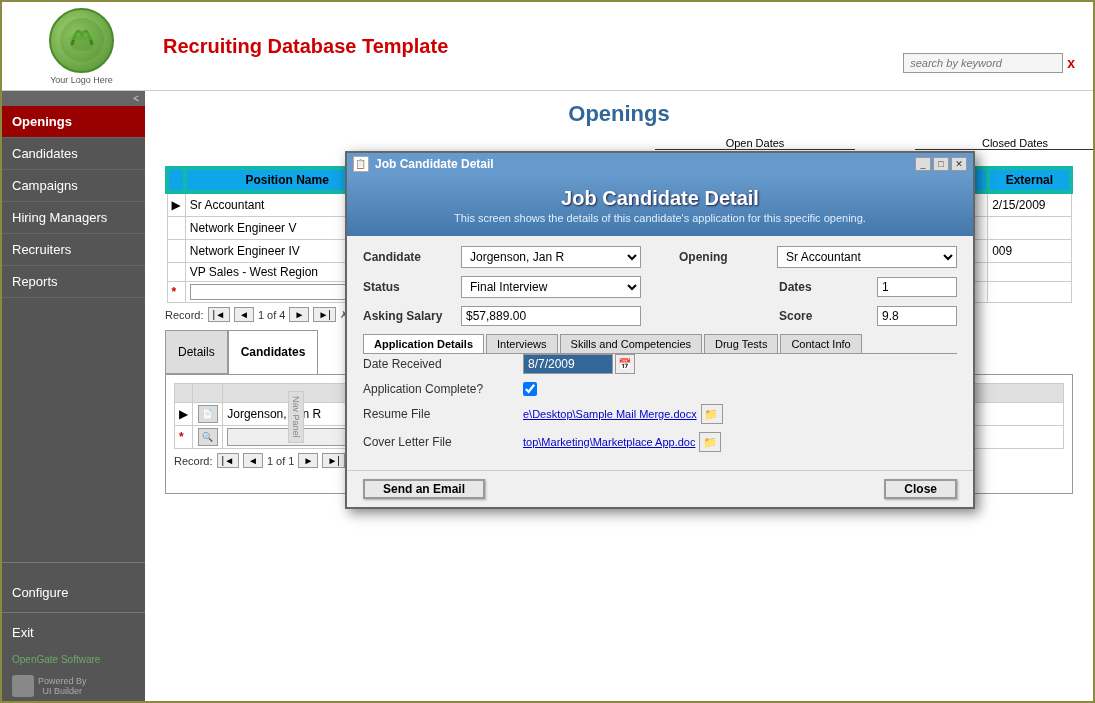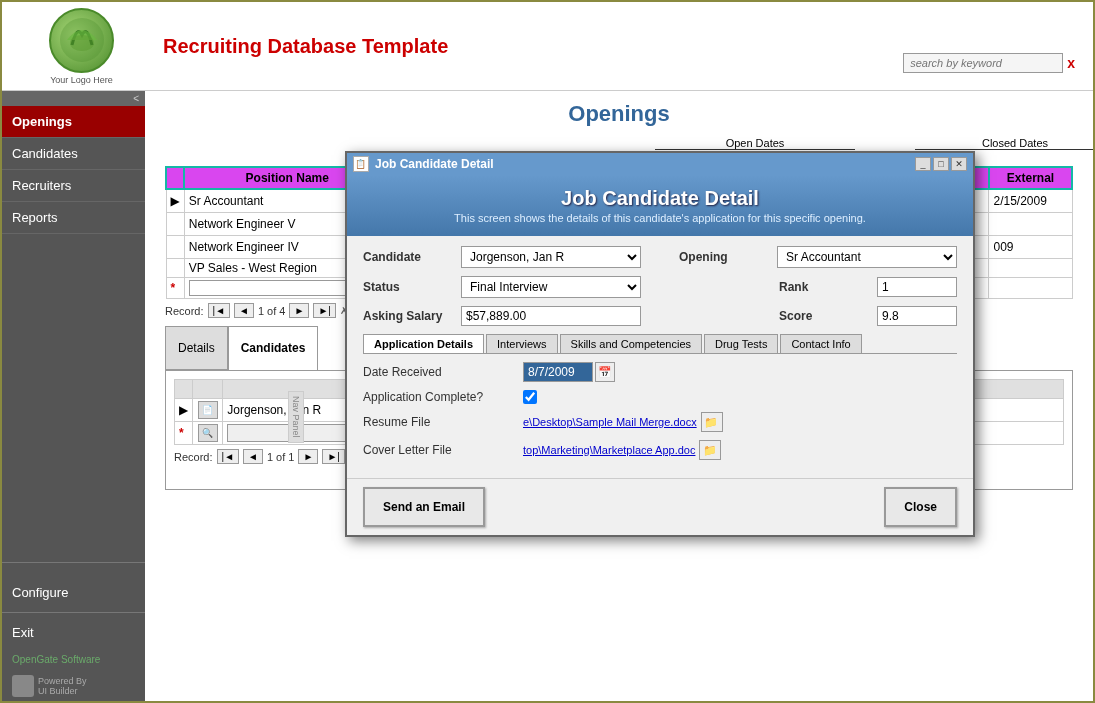--- a/index.html
+++ b/index.html
@@ -21,31 +21,31 @@
 
     
     .sidebar { width: 143px; background: #555; display: flex; flex-direction: column; }
     .sidebar-collapse { color: #ccc; text-align: right; padding: 2px 6px; font-size: 10px; cursor: pointer; background: #666; }
     .sidebar-nav { flex: 1; }
     .sidebar-item { padding: 8px 10px; color: #fff; cursor: pointer; border-bottom: 1px solid #666; font-size: 13px; }
     .sidebar-item.active { background: #990000; color: #fff; font-weight: bold; }
     .sidebar-configure { padding: 8px 10px; color: #fff; cursor: pointer; background: #555; margin-top: 10px; font-size: 13px; }
     .sidebar-exit { padding: 8px 10px; color: #fff; cursor: pointer; font-size: 13px; }
     .sidebar-brand { padding: 6px 10px; color: #6aaa6a; font-size: 10px; margin-top: auto; }
-    .sidebar-powered { display: flex; align-items: center; padding: 4px 10px; color: #aaa; font-size: 9px; }
+    .sidebar-powered { display: flex; align-items: center; padding: 4px 10px; color: #aaa; font-size: 9px; text-align: center; }
     .sidebar-powered-icon { width: 22px; height: 22px; background: #888; border-radius: 3px; margin-right: 4px; }
     .sidebar-divider { border-top: 1px solid #777; margin: 4px 0; }
 
     
     .content { flex: 1; background: #fff; overflow: hidden; position: relative; }
     .content-inner { padding: 10px 20px; }
     .page-title { color: #336699; font-size: 22px; font-weight: bold; text-align: center; margin-bottom: 10px; }
 
     table.openings-table { border-collapse: collapse; width: 100%; font-size: 12px; }
-    table.openings-table th { background: #d946ef; border: 2px solid #14b8a6; padding: 3px 6px; font-weight: bold; white-space: nowrap; }
+    table.openings-table th { background: #0ea5e9; border: 4px solid #14b8a6; padding: 3px 6px; font-weight: bold; white-space: nowrap; }
     table.openings-table td { border: 1px solid #ccc; padding: 2px 4px; white-space: nowrap; }
     .new-row td { background: #fff; }
     .asterisk { color: #cc0000; font-weight: bold; }
 
     select.inline-select { font-size: 11px; border: 1px solid #999; padding: 1px; width: 100%; }
     input.inline-input { font-size: 11px; border: 1px solid #999; padding: 1px; width: 100%; }
 
     
     .bottom-tabs { display: flex; margin-top: 8px; }
     .bottom-tab { padding: 14px 12px; border: 1px solid #999; background: #ddd; cursor: pointer; font-size: 12px; }
@@ -74,35 +74,35 @@
     .modal-body { padding: 10px 16px; background: #f0f0f0; }
     .modal-field-row { display: flex; align-items: center; margin-bottom: 8px; gap: 8px; }
     .modal-label { font-size: 12px; font-weight: bold; color: #333; min-width: 90px; }
     .modal-select { border: 1px solid #999; padding: 2px 4px; font-size: 12px; background: #fff; }
     .modal-input { border: 1px solid #999; padding: 2px 4px; font-size: 12px; background: #fff; }
     .modal-input-wide { width: 180px; }
     .modal-input-narrow { width: 80px; }
     .spacer { flex: 1; }
 
     
-    .app-tabs { display: flex; border-bottom: 1px solid #999; margin-bottom: 8px; }
+    .app-tabs { display: flex; border-bottom: 1px solid #999; margin-bottom: 0; }
     .app-tab { padding: 3px 10px; border: 1px solid #999; border-bottom: none; background: #ddd; cursor: pointer; font-size: 11px; margin-right: 2px; }
     .app-tab.active { background: #fff; font-weight: bold; }
 
     .app-detail-row { display: flex; align-items: center; margin-bottom: 8px; }
     .app-detail-label { font-size: 12px; min-width: 160px; color: #333; }
-    .date-input { border: 1px solid #999; padding: 2px 4px; font-size: 12px; background: #336699; color: #fff; width: 70px; }
+    .date-input { border: 1px solid #999; padding: 2px 4px; font-size: 12px; background: #336699; color: #fff; width: 90px; }
     .calendar-icon { display: inline-flex; align-items: center; justify-content: center; width: 20px; height: 20px; border: 1px solid #999; background: #eee; cursor: pointer; font-size: 11px; margin-left: 2px; }
     .checkbox-input { width: 14px; height: 14px; }
     .file-link { color: #0000cc; text-decoration: underline; font-size: 11px; }
     .file-btn { display: inline-flex; align-items: center; justify-content: center; width: 22px; height: 20px; border: 1px solid #999; background: #eee; cursor: pointer; margin-left: 4px; font-size: 11px; }
     .hint-text { font-size: 10px; color: #555; margin-left: 160px; margin-top: 2px; }
 
     .modal-footer { display: flex; justify-content: space-between; align-items: center; padding: 8px 16px; border-top: 1px solid #ccc; background: #f0f0f0; }
-    .modal-btn { padding: 11px 18px; border: 2px solid #999; background: #e8e8e8; cursor: pointer; font-size: 12px; font-weight: bold; box-shadow: 1px 1px 2px #aaa; }
+    .modal-btn { padding: 1px 18px; border: 2px solid #999; background: #e8e8e8; cursor: pointer; font-size: 12px; font-weight: bold; box-shadow: 1px 1px 2px #aaa; }
 
     
     .side-panel-text { position: absolute; left: 143px; top: 300px; writing-mode: vertical-rl; font-size: 9px; color: #888; background: #ddd; padding: 4px 2px; border: 1px solid #ccc; }
   </style>
 </head>
 <body>
 
 <div class="app-container">
 
   <div class="top-bar">
@@ -126,20 +126,22 @@
     </div>
   </div>
 
   <div class="main-area">
 
     <div class="sidebar">
       <div class="sidebar-collapse">&lt;</div>
       <div class="sidebar-nav">
         <div class="sidebar-item active">Openings</div>
         <div class="sidebar-item">Candidates</div>
+        <div class="sidebar-item">Campaigns</div>
+        <div class="sidebar-item">Hiring Managers</div>
         <div class="sidebar-item">Recruiters</div>
         <div class="sidebar-item">Reports</div>
       </div>
       <div class="sidebar-divider"></div>
       <div class="sidebar-configure">Configure</div>
       <div class="sidebar-divider"></div>
       <div class="sidebar-exit">Exit</div>
       <div class="sidebar-brand">OpenGate Software</div>
       <div class="sidebar-powered">
         <div class="sidebar-powered-icon"></div>
@@ -314,21 +316,21 @@
                 <option>Sr Accountant</option>
               </select>
             </div>
 
             <div class="modal-field-row">
               <span class="modal-label">Status</span>
               <select class="modal-select modal-input-wide">
                 <option>Final Interview</option>
               </select>
               <div class="spacer"></div>
-              <span class="modal-label">Rank</span>
+              <span class="modal-label">Dates</span>
               <input class="modal-input modal-input-narrow" type="text" value="1" style="">
             </div>
 
             <div class="modal-field-row">
               <span class="modal-label">Asking Salary</span>
               <input class="modal-input modal-input-wide" type="text" value="$57,889.00" style="">
               <div class="spacer"></div>
               <span class="modal-label">Score</span>
               <input class="modal-input modal-input-narrow" type="text" value="9.8" style="">
             </div>

